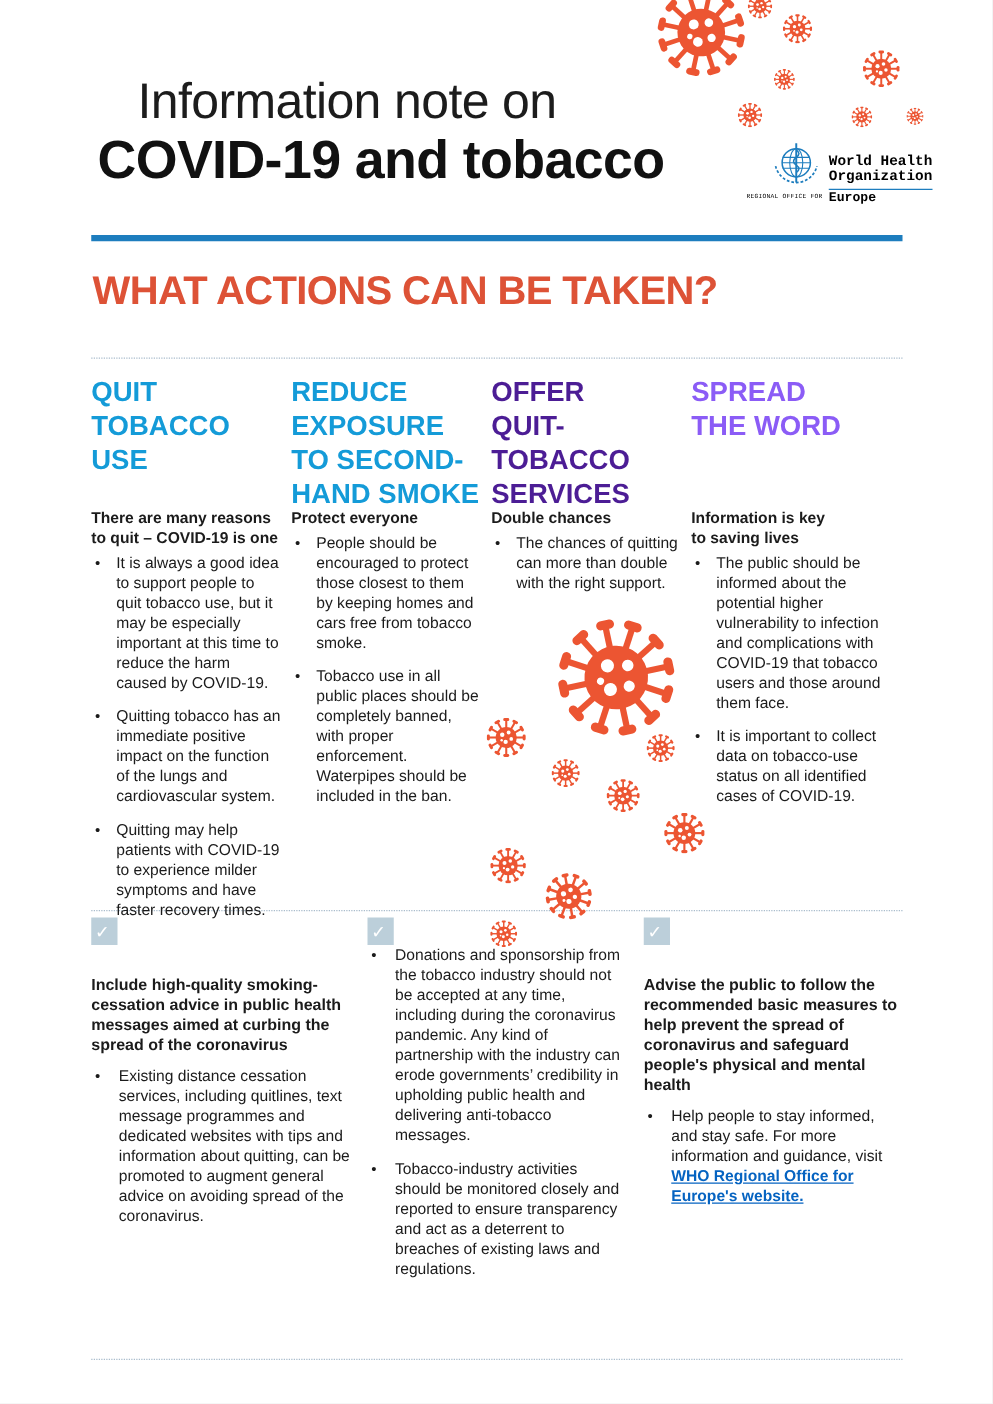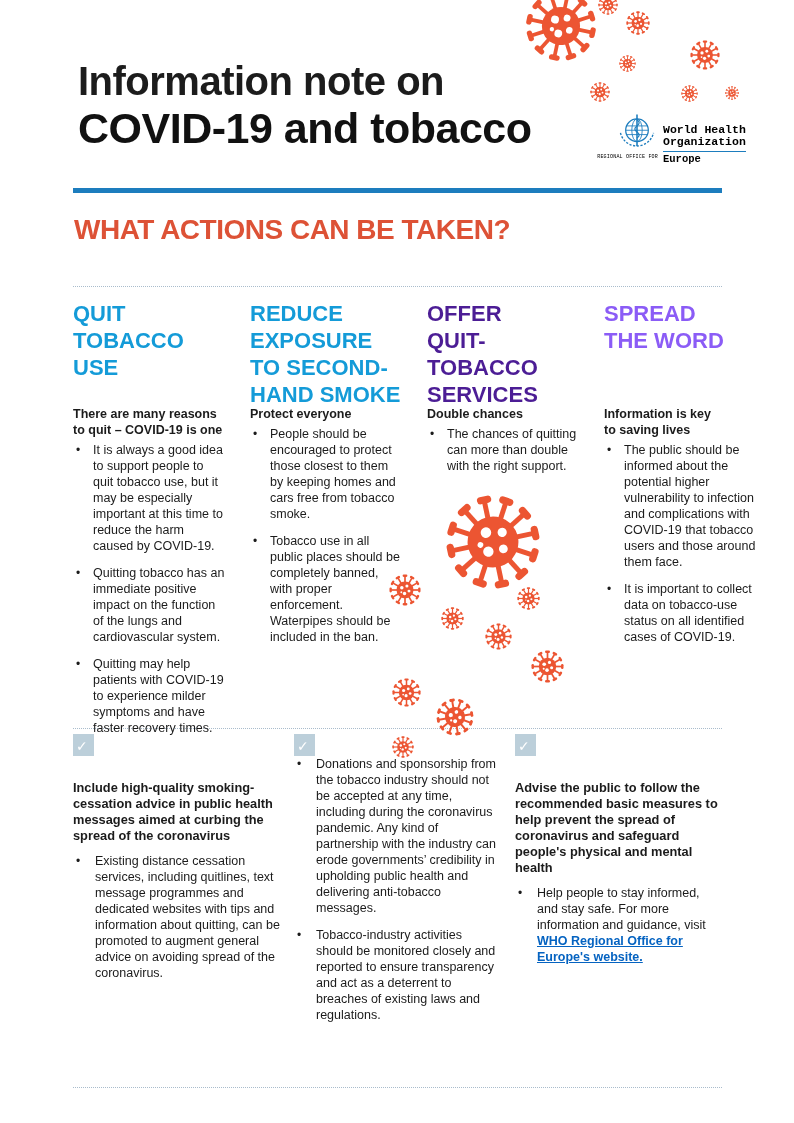--- a/index.html
+++ b/index.html
@@ -4,44 +4,44 @@
 <style>
   * { margin:0; padding:0; box-sizing:border-box; }
   html,body { background:#e9e9e9; }
   .page {
     position:relative; width:794px; height:1123px; margin:0 auto;
     background:#ffffff; overflow:hidden;
     font-family:"Liberation Sans","DejaVu Sans",sans-serif; color:#1b1b1b;
   }
   
   .title-block { position:absolute; left:78px; top:58px; }
-  .title-line1 { font-size:40px; font-weight:700; letter-spacing:-0.5px; color:#1c1c1c; line-height:46px; }
+  .title-line1 { font-size:40px; font-weight:400; letter-spacing:-0.5px; color:#1c1c1c; line-height:46px;margin-left:32px; }
   .title-line2 { font-size:43px; font-weight:700; letter-spacing:-0.5px; color:#111; line-height:48px; }
 
   .who-logo { position:absolute; left:616px; top:112px; width:106px;
     display:grid; grid-template-columns:42px 1fr; column-gap:5px; color:#000000;font-family:Liberation Mono, monospace; }
   .who-emblem { grid-row:1; grid-column:1; width:42px; height:40px; }
   .who-org { grid-row:1; grid-column:2; font-size:11.5px; font-weight:700; line-height:12px;
     border-bottom:1px solid #1d7dbe; padding-bottom:3px; align-self:end; white-space:pre-line; }
   .who-region-prefix { grid-row:2; grid-column:1; font-size:5px; letter-spacing:0.2px;
     justify-self:end; align-self:start; margin-top:2px; white-space:nowrap; }
   .who-region-name { grid-row:2; grid-column:2; font-size:10.5px; font-weight:700; margin-top:1px; }
 
   .blue-rule { position:absolute; left:73px; top:188px; width:649px; height:5px; }
   .section-heading { position:absolute; left:74px; top:214px; width:660px;
-    font-size:28px; font-weight:700; letter-spacing:-0.5px; white-space:nowrap; }
+    font-size:32px; font-weight:700; letter-spacing:-0.5px; white-space:nowrap; }
 
   .dotted { position:absolute; left:73px; width:649px; height:0; border-top:1px dotted #a9bccc; }
   .dotted-1 { top:286px; }
   .dotted-2 { top:728px; }
   .dotted-3 { top:1087px; }
 
   
   .columns { position:absolute; left:73px; top:300px; width:650px;
-    display:grid; grid-template-columns:repeat(4,152px); column-gap:25px; }
+    display:grid; grid-template-columns:repeat(4,152px); column-gap:8px; }
   .col-heading { font-size:22px; font-weight:700; line-height:27px;
     white-space:pre-line; height:106px; }
   .col-intro { font-size:12.5px; font-weight:700; line-height:16px; white-space:pre-line; margin-bottom:4px; }
   ul.bullets { list-style:none; }
   ul.bullets li { position:relative; font-size:12.5px; line-height:16px; padding-left:20px; margin-bottom:11px; }
   ul.bullets li::before { content:"\2022"; position:absolute; left:3px; top:0; font-size:12px; }
 
   
   .actions { position:absolute; left:73px; top:734px; width:650px;
     display:grid; grid-template-columns:repeat(3,208px); column-gap:13px; }

